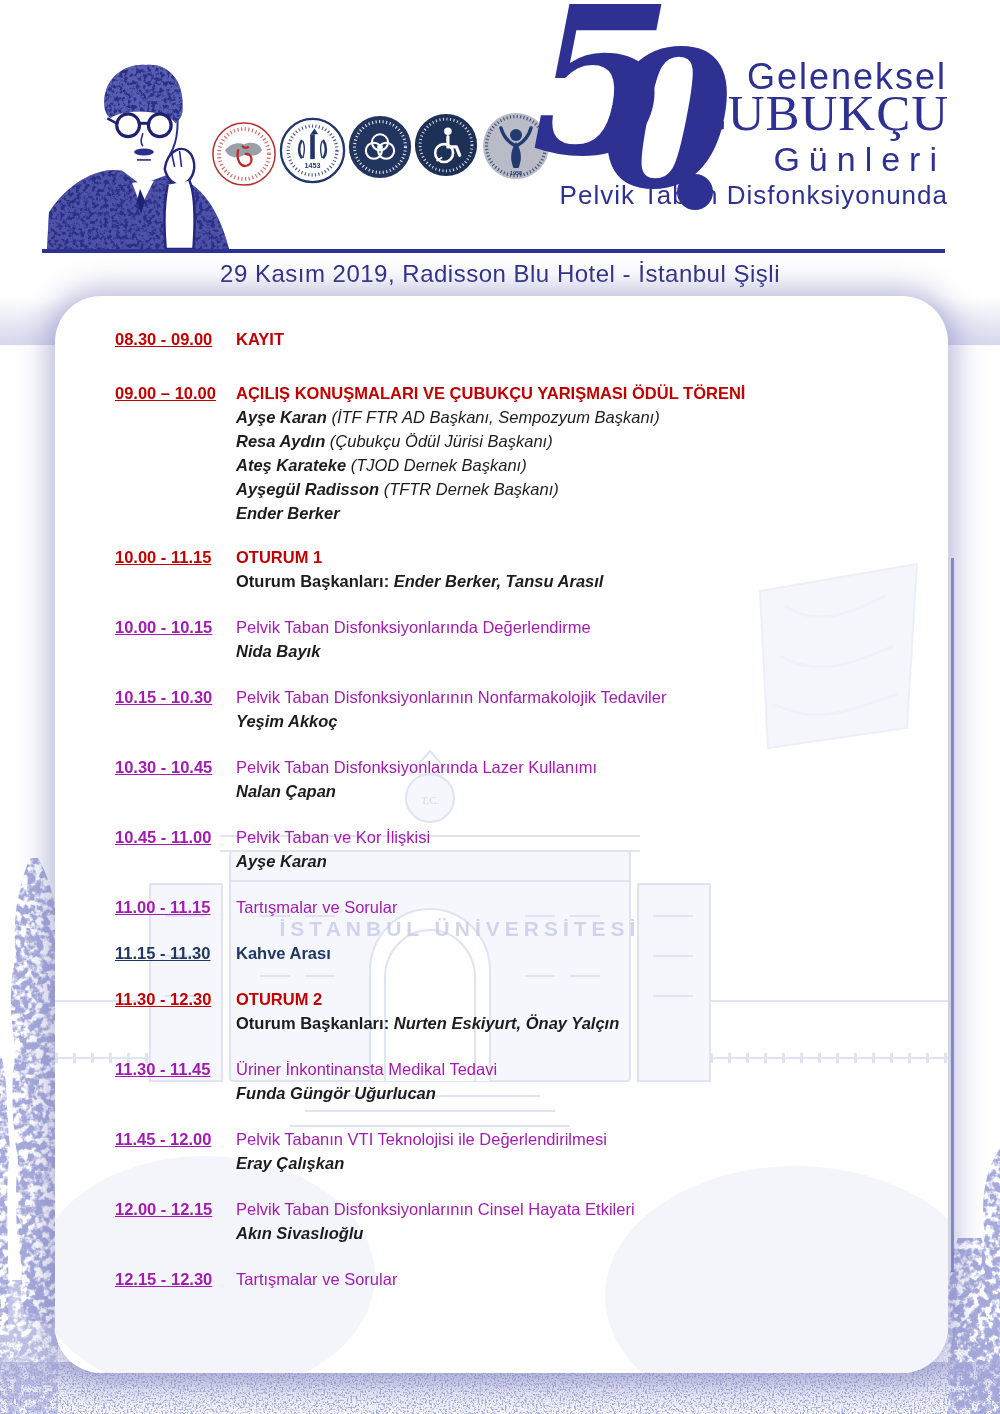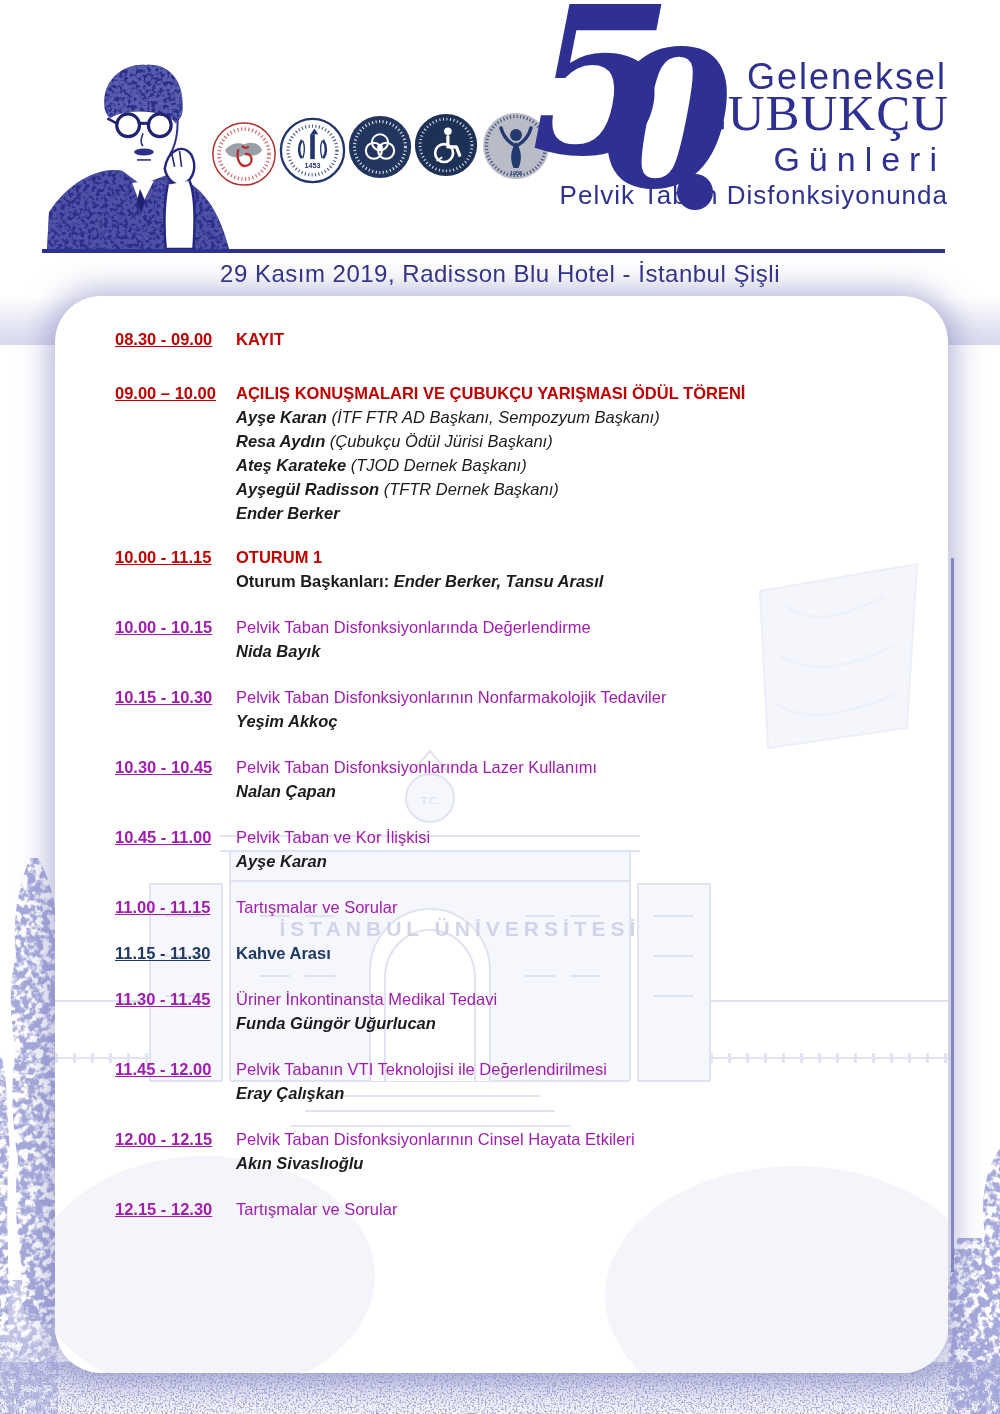--- a/index.html
+++ b/index.html
@@ -285,20 +285,27 @@
           <div class="title blk">Tartışmalar ve Sorular</div>
         </div>
       </div>
       <div class="row">
         <div class="time navy">11.15 - 11.30</div>
         <div class="content">
           <div class="title navy">Kahve Arası</div>
         </div>
       </div>
       <div class="row">
+        <div class="time red">11.30 - 12.30</div>
+        <div class="content">
+          <div class="title red">OTURUM 2</div>
+          <div class="chairs"><span class="lbl">Oturum Başkanları:</span><span class="names"> Nurten Eskiyurt, Önay Yalçın</span></div>
+        </div>
+      </div>
+      <div class="row">
         <div class="time blk">11.30 - 11.45</div>
         <div class="content">
           <div class="title blk">Üriner İnkontinansta Medikal Tedavi</div>
           <div class="speaker-line"><span class="speaker">Funda Güngör Uğurlucan</span></div>
         </div>
       </div>
       <div class="row">
         <div class="time blk">11.45 - 12.00</div>
         <div class="content">
           <div class="title blk">Pelvik Tabanın VTI Teknolojisi ile Değerlendirilmesi</div>

